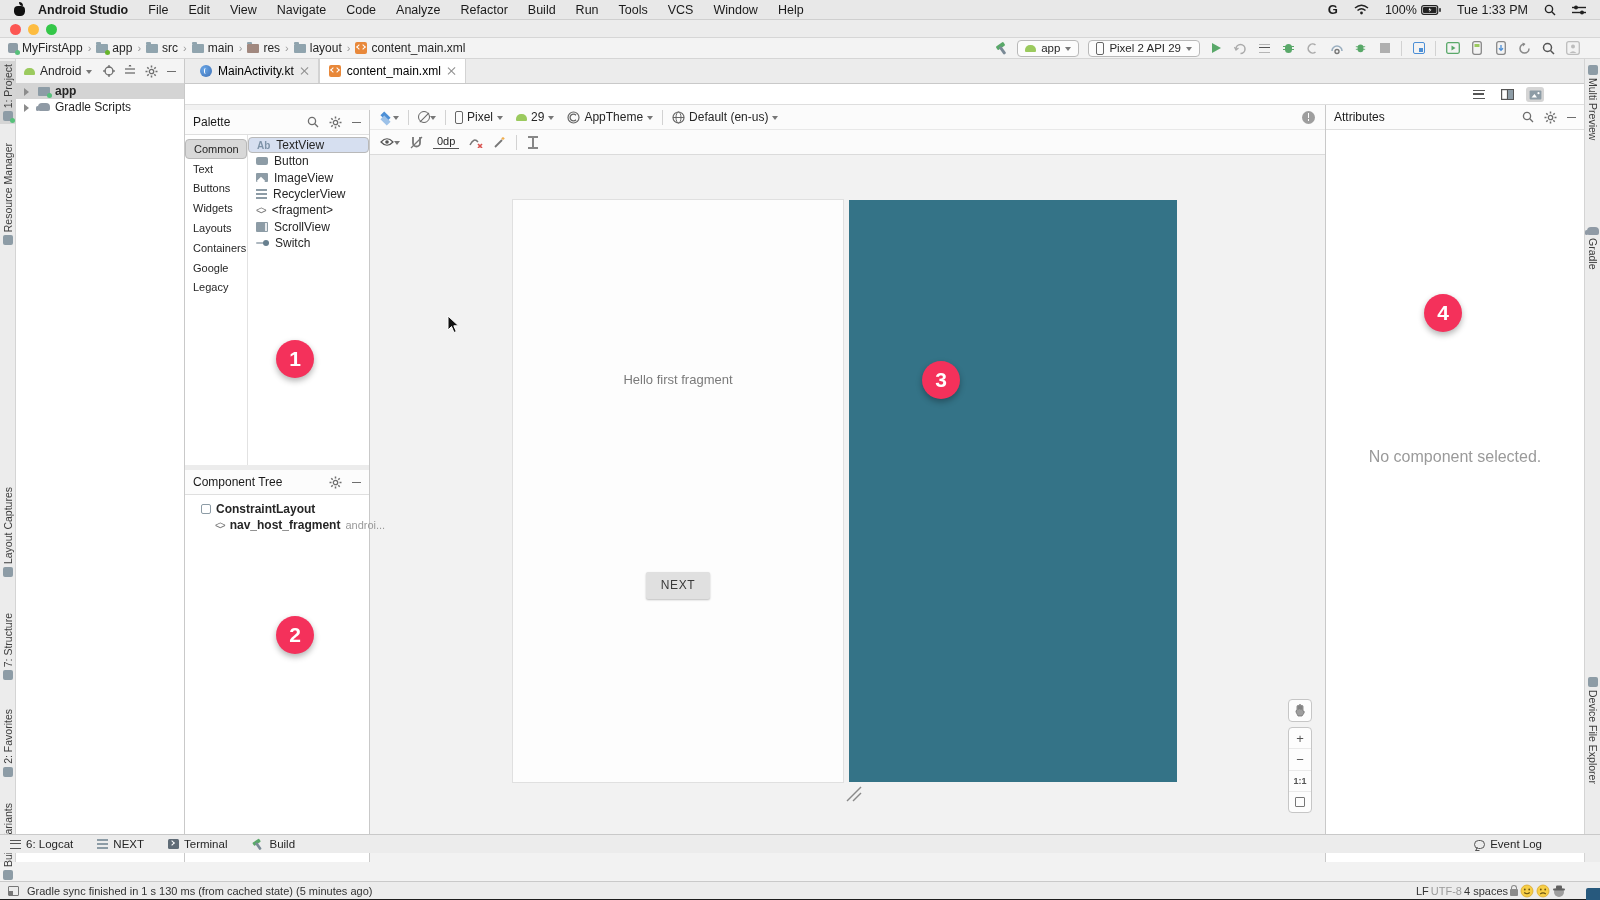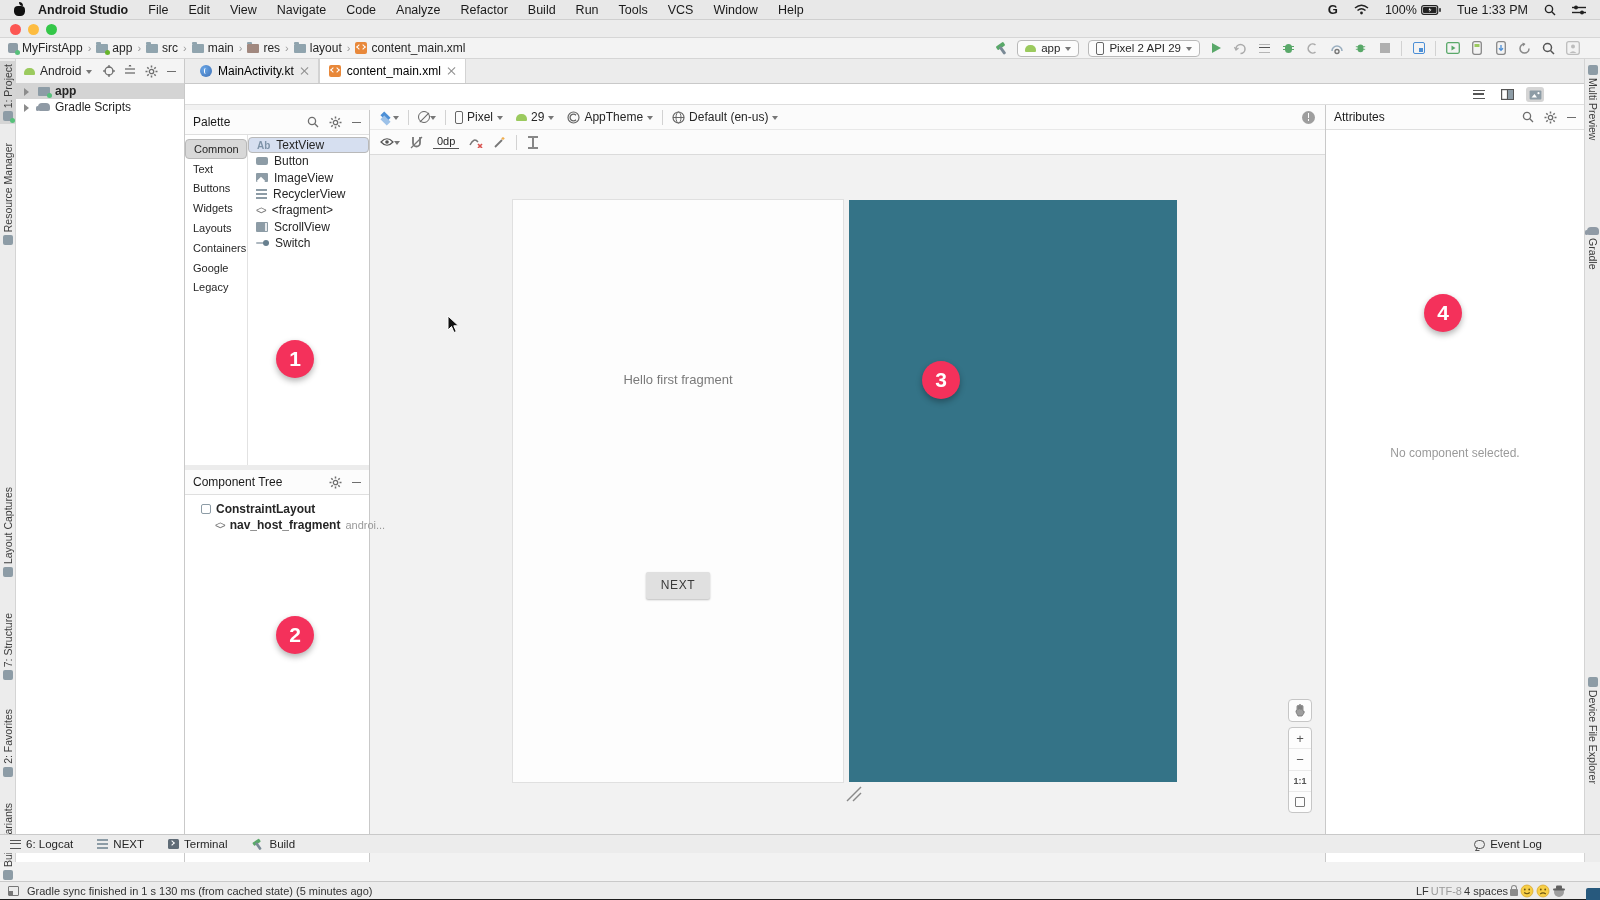--- a/index.html
+++ b/index.html
@@ -136,21 +136,21 @@
   #resizeHandle{position:absolute;left:475px;top:630px;}
   #panBtn{position:absolute;left:918px;top:544px;width:24px;height:23px;background:#FDFDFD;border:1px solid #C6C6C6;border-radius:4px;display:flex;align-items:center;justify-content:center;}
   #zoomBox{position:absolute;left:918px;top:572px;width:24px;height:86px;background:#FDFDFD;border:1px solid #C6C6C6;border-radius:4px;display:flex;flex-direction:column;align-items:stretch;}
   .zbtn{flex:1;display:flex;align-items:center;justify-content:center;font-size:13px;color:#555;border-bottom:1px solid #EAEAEA;}
   .zbtn:last-child{border-bottom:none;}
   .zbtn.small{font-size:9px;font-weight:bold;}
   .fitic{width:10px;height:10px;border:1.3px solid #777;border-radius:1px;}
 
   
   #attributes{position:absolute;left:1325px;top:105px;width:259px;height:757px;background:#fff;border-left:1px solid #C9C9C9;z-index:4;}
-  #attrEmpty{position:absolute;left:0;top:340px;width:100%;padding:0 30px;text-align:center;color:#9A9A9A;font-size:12px;line-height:1.45;}
+  #attrEmpty{position:absolute;left:0;top:340px;width:100%;padding:0 30px;text-align:center;color:#9A9A9A;font-size:16px;line-height:1.45;}
   #attrEmpty .line1{margin-bottom:15px;}
 
   
   #bottomToolbar{position:absolute;left:0;top:834px;width:1600px;height:19px;background:#ECECEC;border-top:1px solid #C9C9C9;display:flex;align-items:center;gap:24px;padding:0 58px 0 10px;font-size:11.5px;z-index:20;}
   .btool{display:flex;align-items:center;gap:5px;color:#262626;}
   #eventLog{margin-left:auto;display:flex;align-items:center;gap:5px;}
   .bubble{width:11px;height:9px;border:1.3px solid #555;border-radius:5px;position:relative;}
   .bubble::after{content:"";position:absolute;left:1px;bottom:-3px;width:3px;height:3px;border-left:1.3px solid #555;border-bottom:1.3px solid #555;transform:skewX(-20deg);}
   .hlines{width:11px;height:9px;border-top:1.5px solid #555;border-bottom:1.5px solid #555;position:relative;}
   .hlines::after{content:"";position:absolute;top:2.4px;left:0;width:11px;height:1.5px;background:#555;}

